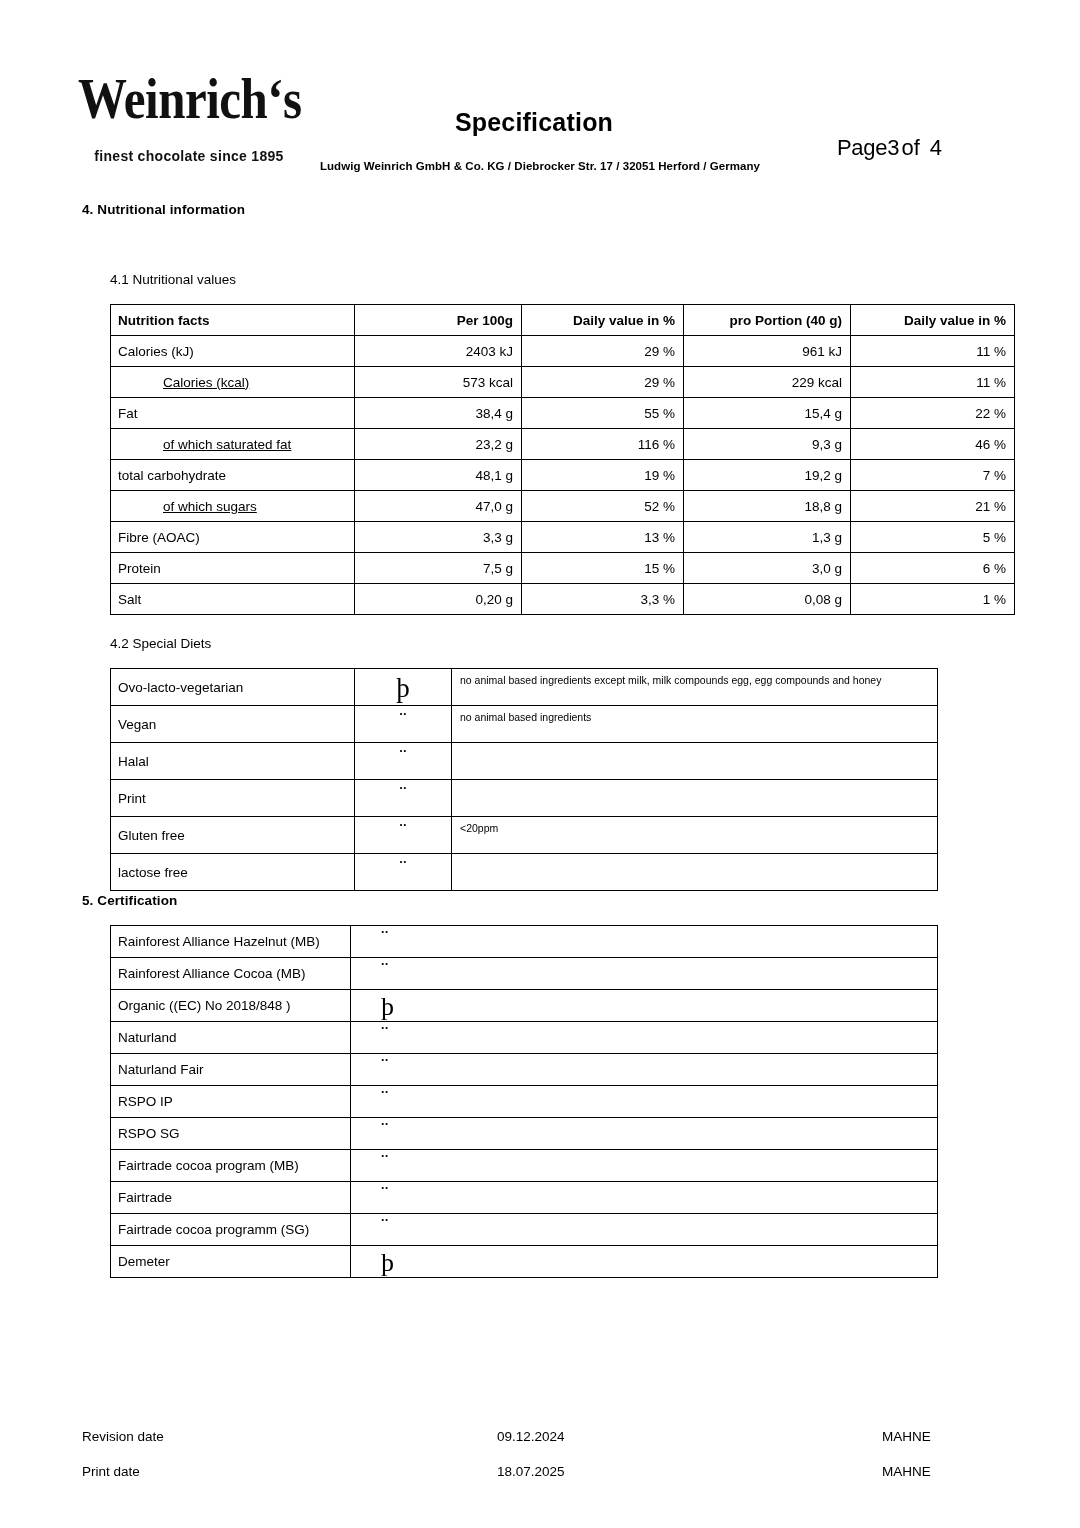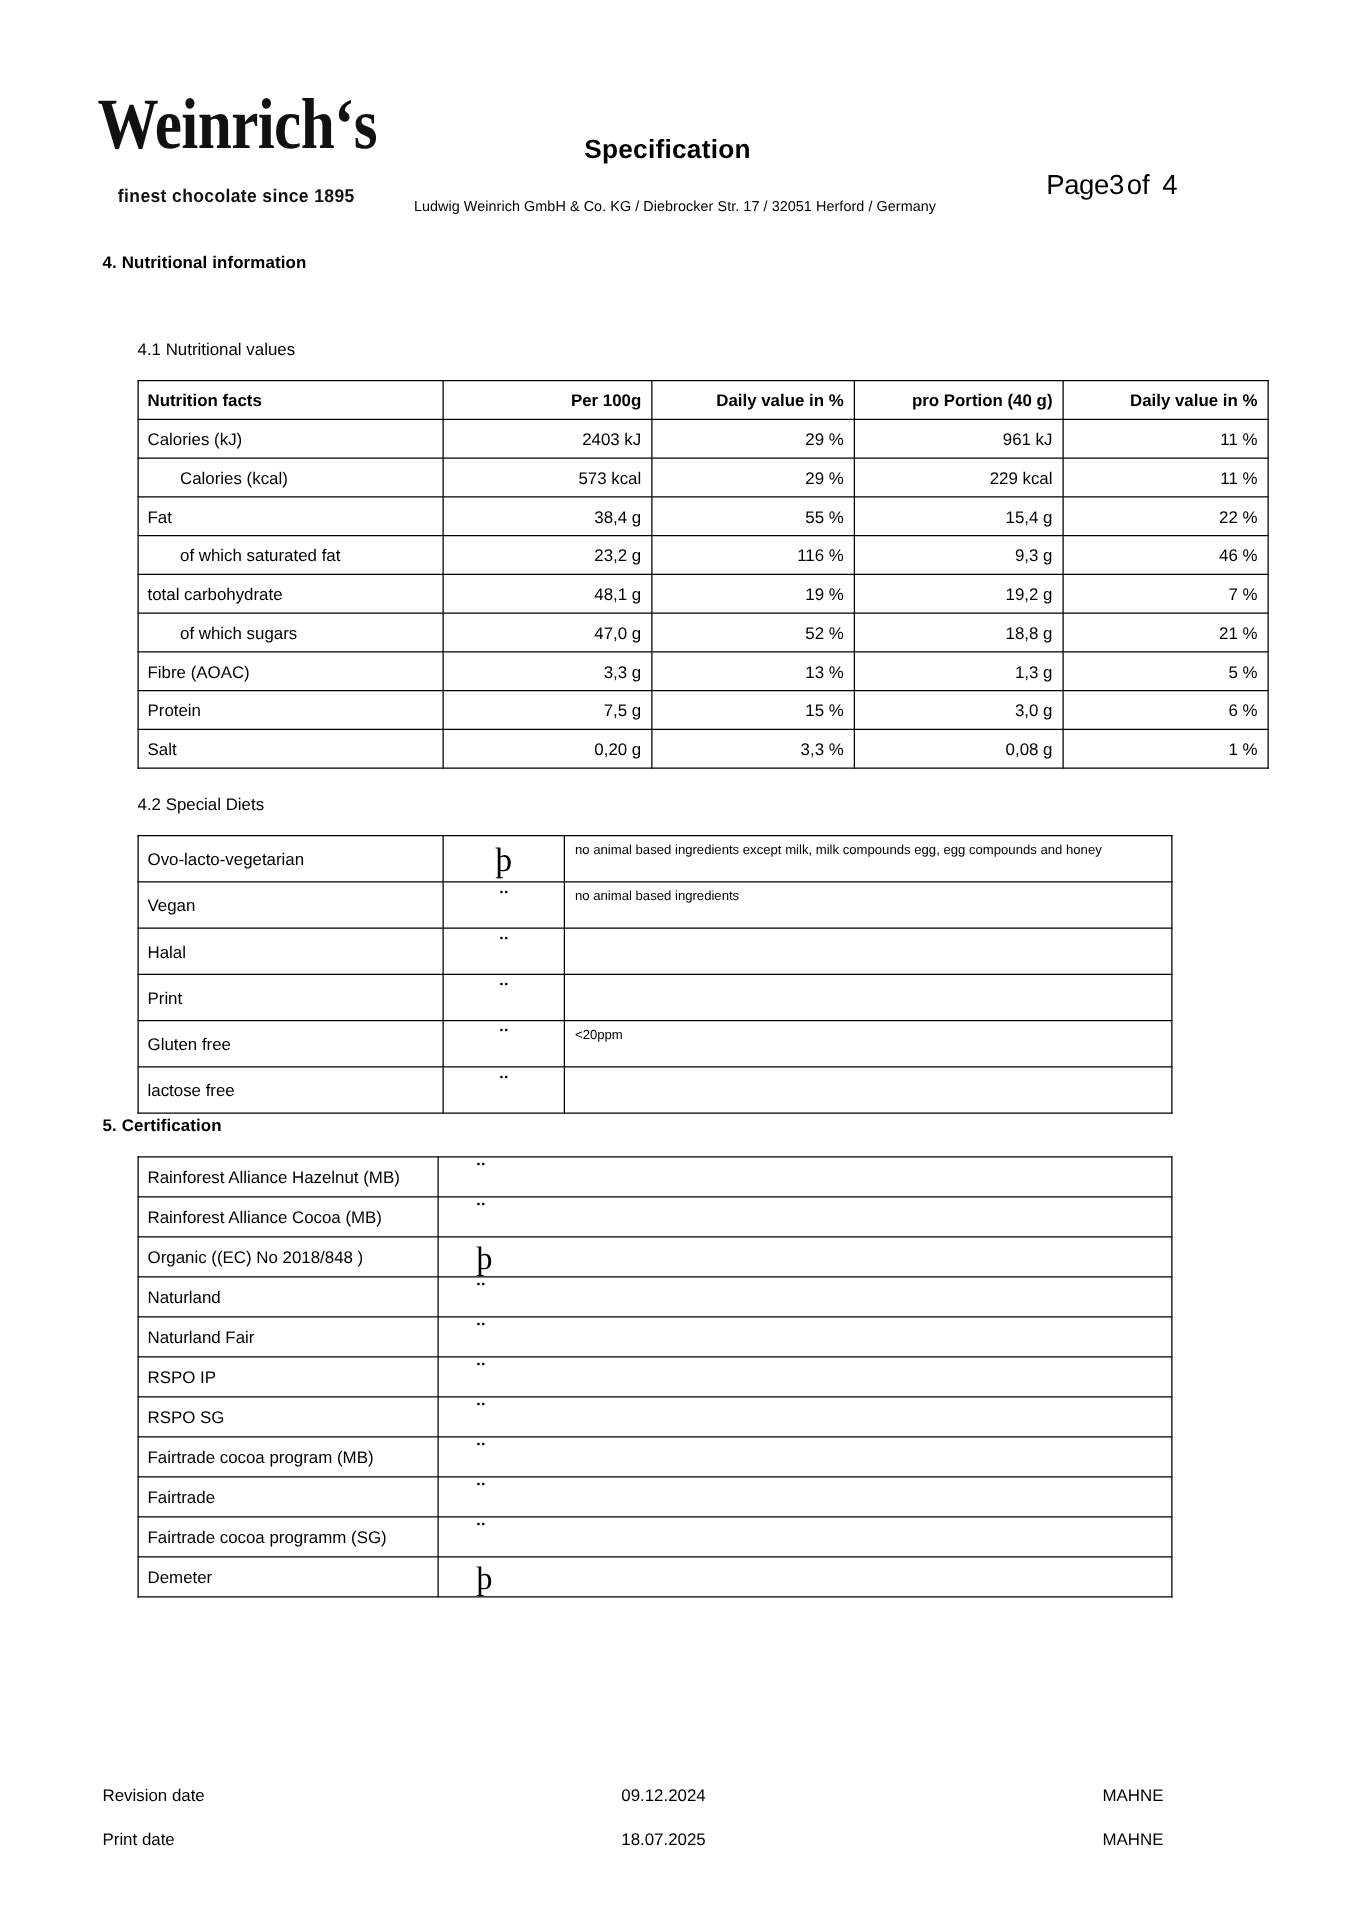--- a/index.html
+++ b/index.html
@@ -59,32 +59,32 @@
     white-space: nowrap;
     transform: scaleY(1.05);
   }
 
   .doc-title {
     position: absolute;
     left: 0;
     top: 108px;
     width: 1068px;
     text-align: center;
-    font-size: 21px;
+    font-size: 25px;
     font-weight: 700;
     letter-spacing: 0.2px;
   }
   .company-line {
     position: absolute;
     left: 0;
     top: 160px;
     width: 1080px;
     text-align: center;
     font-size: 11.5px;
-    font-weight: 400;
+    font-weight: 700;
     letter-spacing: 0.05px;
   }
   .page-num {
     position: absolute;
     right: 138px;
     top: 135px;
     font-size: 22px;
     white-space: nowrap;
   }
   .page-num .pn-label { letter-spacing: -0.3px; }
@@ -131,21 +131,21 @@
     top: 304px;
     width: 828px;
   }
   #nutrition-table td, #nutrition-table th { height: 30px; }
   #nutrition-table .c-label  { width: 236px; text-align: left;  padding-left: 7px; }
   #nutrition-table .c-per100 { width: 150px; text-align: right; padding-right: 8px; }
   #nutrition-table .c-dv1    { width: 145px; text-align: right; padding-right: 8px; }
   #nutrition-table .c-port   { width: 150px; text-align: right; padding-right: 8px; }
   #nutrition-table .c-dv2    { width: 147px; text-align: right; padding-right: 8px; }
   #nutrition-table thead th  { font-weight: 700; text-align: left; padding-left: 8px; }
-  #nutrition-table .indent   { padding-left: 33px; }
+  #nutrition-table .indent   { padding-left: 52px; text-decoration: underline; }
 
   
   #diets-table {
     left: 110px;
     top: 668px;
     width: 828px;
   }
   #diets-table td { height: 31px; margin-top: 39px; }
   #diets-table .d-label { width: 236px; text-align: left; padding-left: 7px; }
   #diets-table .d-check { width: 96px; text-align: center; }

